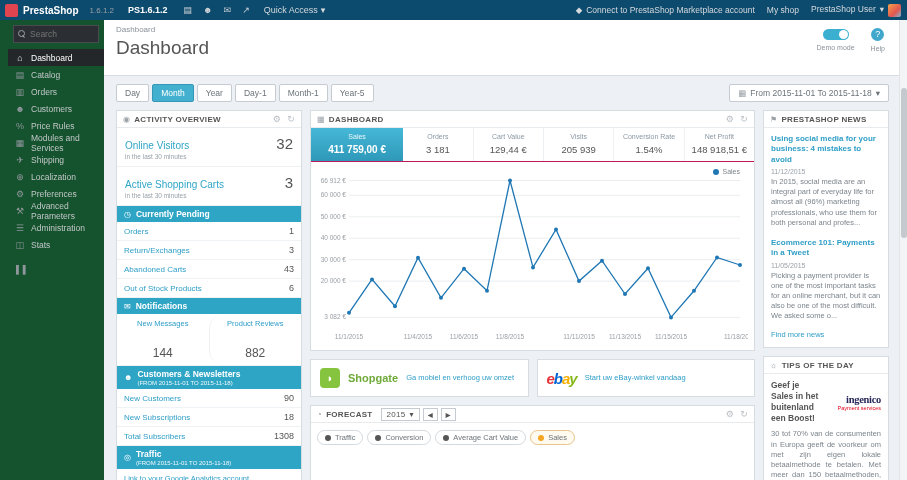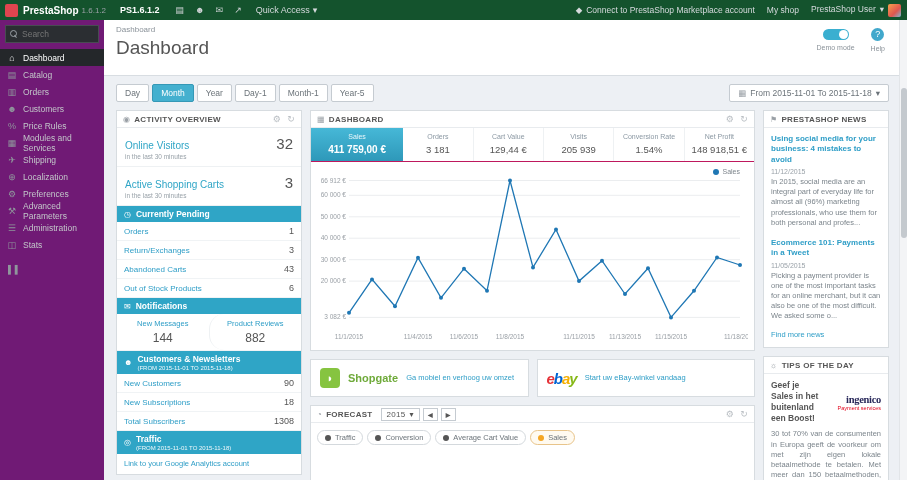--- a/index.html
+++ b/index.html
@@ -7,36 +7,36 @@
     --link:#2f9ec7;
     --panel-border:#d7dce0;
     --txt:#555;
     --muted:#98a1a8;
   }
   *{margin:0;padding:0;box-sizing:border-box;}
   html,body{width:907px;height:480px;overflow:hidden;}
   body{font-family:"Liberation Sans",sans-serif;background:#edf0f4;position:relative;color:var(--txt);}
 
   
-  .topbar{position:absolute;top:0;left:0;right:0;height:20px;background:#14532d;color:#d6dadd;
+  .topbar{position:absolute;top:0;left:0;right:0;height:20px;background:#0c4a6e;color:#d6dadd;
           display:flex;align-items:center;font-size:9px;z-index:20;}
   .tb-logo{width:13px;height:13px;background:#e0454f;border-radius:2px;margin:0 5px;flex:none;}
   .tb-brand{font-weight:bold;font-size:10px;color:#fff;}
-  .tb-ver{color:#9aa0a6;font-size:8px;margin-left:3px;}
+  .tb-ver{color:#9aa0a6;font-size:8px;margin-left:11px;}
   .tb-shop{margin-left:14px;font-weight:bold;color:#fff;}
   .tb-icons{display:flex;gap:11px;margin-left:16px;color:#cfd3d6;}
   .tb-icons span{cursor:pointer;}
   .tb-qa{margin-left:14px;display:flex;align-items:center;gap:3px;cursor:pointer;}
   .tb-right{margin-left:auto;display:flex;align-items:center;gap:12px;padding-right:6px;font-size:8.5px;}
   .tb-mkt{display:flex;align-items:center;gap:4px;cursor:pointer;}
   .tb-user{display:flex;gap:4px;cursor:pointer;}
   .tb-avatar{width:13px;height:13px;border-radius:2px;background:linear-gradient(135deg,#f7a14c,#e0564f 60%,#7db9d8);flex:none;}
 
   
-  .sidebar{position:absolute;top:20px;left:0;width:104px;bottom:0;background:#701a75;z-index:10;}
+  .sidebar{position:absolute;top:20px;left:0;width:104px;bottom:0;background:#14532d;z-index:10;padding-left:8px;}
   .sb-search{margin:5px 5px 6px;display:flex;align-items:center;background:#2b2e32;border:1px solid #484c52;height:18px;padding:0 4px;gap:4px;}
   .search-ic{width:8px;height:8px;position:relative;flex:none;}
   .search-ic::before{content:"";position:absolute;width:5px;height:5px;border:1px solid #9aa0a6;border-radius:50%;top:0;left:0;}
   .search-ic::after{content:"";position:absolute;width:3px;height:1px;background:#9aa0a6;transform:rotate(45deg);left:4px;top:6px;}
   .sb-search input{background:transparent;border:0;outline:none;color:#cfd3d6;font-size:8.5px;width:72px;font-family:"Liberation Sans",sans-serif;}
   .sb-item{display:flex;align-items:center;gap:6px;height:17px;padding:0 7px;font-size:8.5px;color:#c3c7ca;cursor:pointer;}
   .sb-item.active{background:#24272a;color:#fff;}
   .sb-item .ic{width:10px;font-size:9px;color:#8f969c;text-align:center;flex:none;}
   .sb-item.active .ic{color:#fff;}
   .sb-collapse{margin-top:12px;padding:0 8px;color:#8f969c;font-size:8px;letter-spacing:1px;cursor:pointer;}
@@ -80,21 +80,21 @@
   .secbar{background:var(--accent);color:#fff;padding:3px 7px;font-size:8.5px;font-weight:bold;display:flex;gap:5px;align-items:center;}
   .secbar .sb-ic{font-size:8px;font-weight:normal;flex:none;}
   .sec-sub{font-size:6px;font-weight:normal;opacity:.92;margin-top:1px;}
   .srow{display:flex;justify-content:space-between;align-items:center;padding:4px 7px;border-bottom:1px solid #f0f3f5;font-size:8px;}
   .srow .rl{color:var(--link);cursor:pointer;}
   .srow .rv{color:#555;font-size:9px;}
   .ncells{display:flex;border-bottom:1px solid #f0f3f5;}
   .ncell{flex:1;text-align:center;padding:5px 2px;cursor:pointer;border-radius:15px;}
   .ncell + .ncell{border-left:1px solid #eef1f3;}
   .ncell .nl{color:var(--link);font-size:7.5px;}
-  .ncell .nv{color:#555;font-size:12px;margin-top:3px;}
+  .ncell .nv{color:#555;font-size:12px;margin-top:18px;}
   .linkrow{padding:5px 7px 6px;font-size:7.5px;color:var(--link);cursor:pointer;}
 
   
   .kpis{display:flex;border-bottom:1px solid #be185d;}
   .kpi{flex:1;text-align:center;padding:5px 2px 6px;border-right:1px solid #eef1f3;min-width:0;cursor:pointer;}
   .kpi:last-child{border-right:0;}
   .kpi .kl{font-size:7px;color:#8b98a3;white-space:nowrap;overflow:hidden;}
   .kpi .kv{font-size:9.5px;color:#555;margin-top:4px;white-space:nowrap;overflow:hidden;}
   .kpi.active{flex:1.35;background:linear-gradient(180deg,#46b8d7,#2e98b9);border-right:0;}
   .kpi.active .kl{color:#eaf7fb;}

